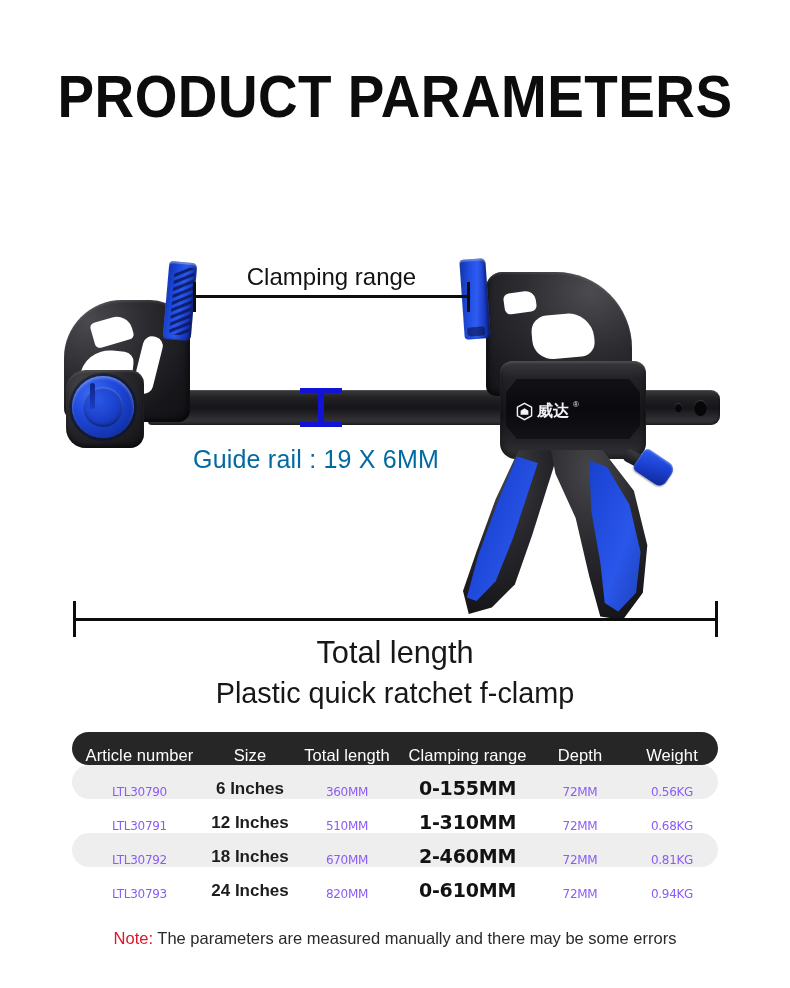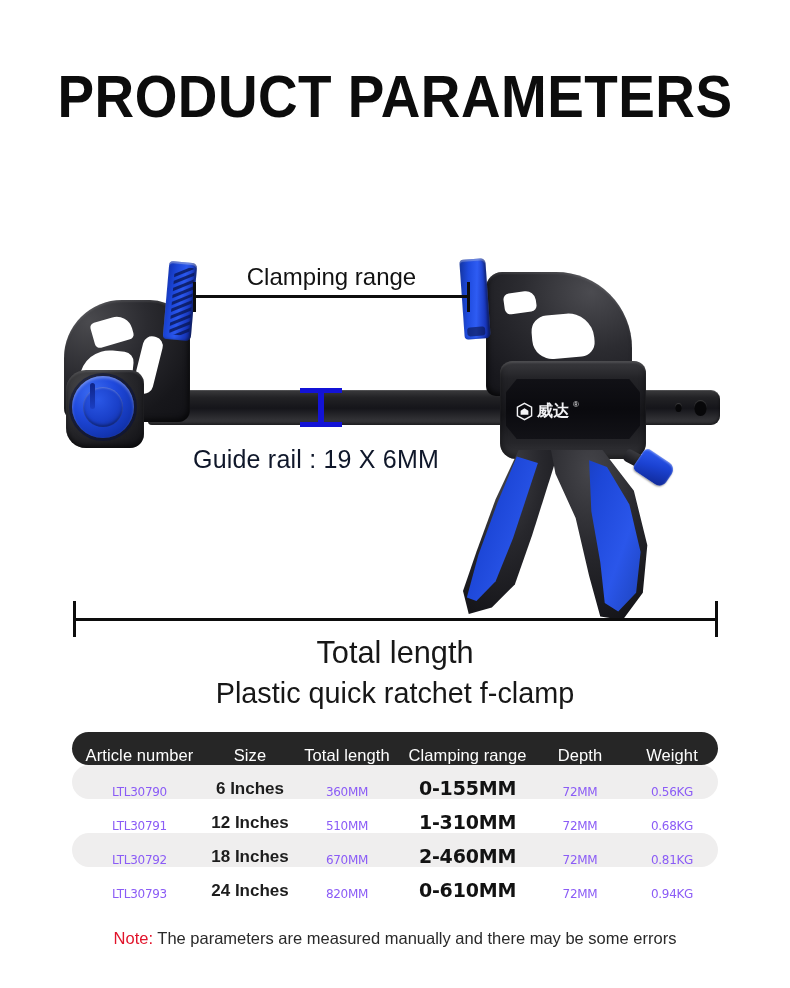--- a/index.html
+++ b/index.html
@@ -144,21 +144,21 @@
     clip-path:polygon(34% 6%, 50% 10%, 70% 32%, 80% 60%, 76% 84%, 60% 95%, 48% 90%, 44% 66%, 36% 36%);}
 
   
   .dim-clamp{position:absolute;left:193px;top:295px;width:277px;height:1px;}
   .dim-clamp .line{position:absolute;left:0;top:0;width:277px;height:3px;background:#0d0d0d;}
   .dim-clamp .tick{position:absolute;width:3px;height:30px;background:#0d0d0d;top:-13px;}
   .dim-clamp .tick.l{left:0;} .dim-clamp .tick.r{right:0;}
   .lbl-clamp-pos{position:absolute;left:193px;top:263px;width:277px;text-align:center;
     font-size:24px;color:#121212;font-family:"Liberation Sans","DejaVu Sans",sans-serif;}
 
-  .lbl-guide{position:absolute;left:193px;top:445px;font-size:25px;color:#0f172a;
+  .lbl-guide{position:absolute;left:193px;top:445px;font-size:25px;color:#0369a1;
     letter-spacing:.2px;white-space:nowrap;}
 
   .dim-total{position:absolute;left:73px;top:618px;width:645px;height:1px;}
   .dim-total .line{position:absolute;left:0;top:0;width:645px;height:3px;background:#0d0d0d;}
   .dim-total .tick{position:absolute;width:3px;height:36px;background:#0d0d0d;top:-17px;}
   .dim-total .tick.l{left:0;} .dim-total .tick.r{right:0;}
 
   .lbl-total{position:absolute;left:0;top:634px;width:790px;text-align:center;
     font-family:"Liberation Sans Narrow","Liberation Sans",sans-serif;
     font-size:32px;color:#171717;transform:scaleX(.96);}

